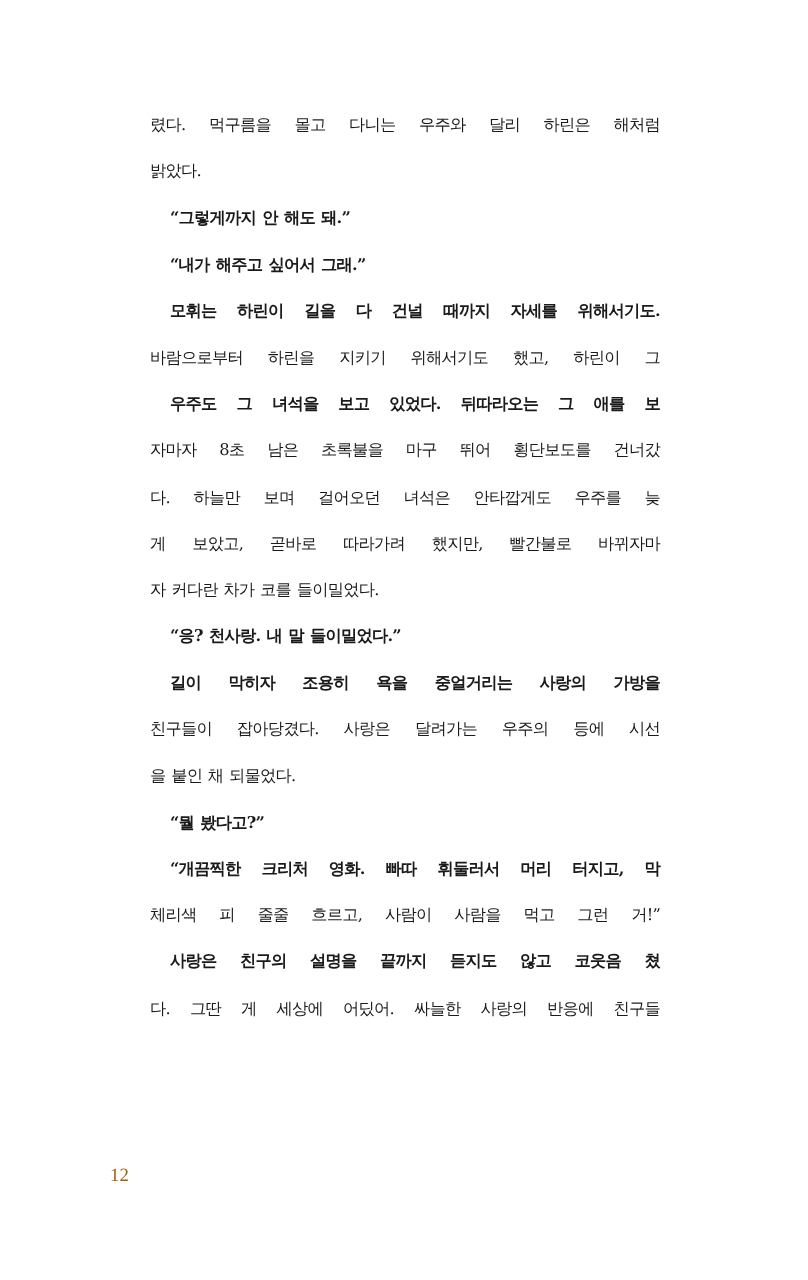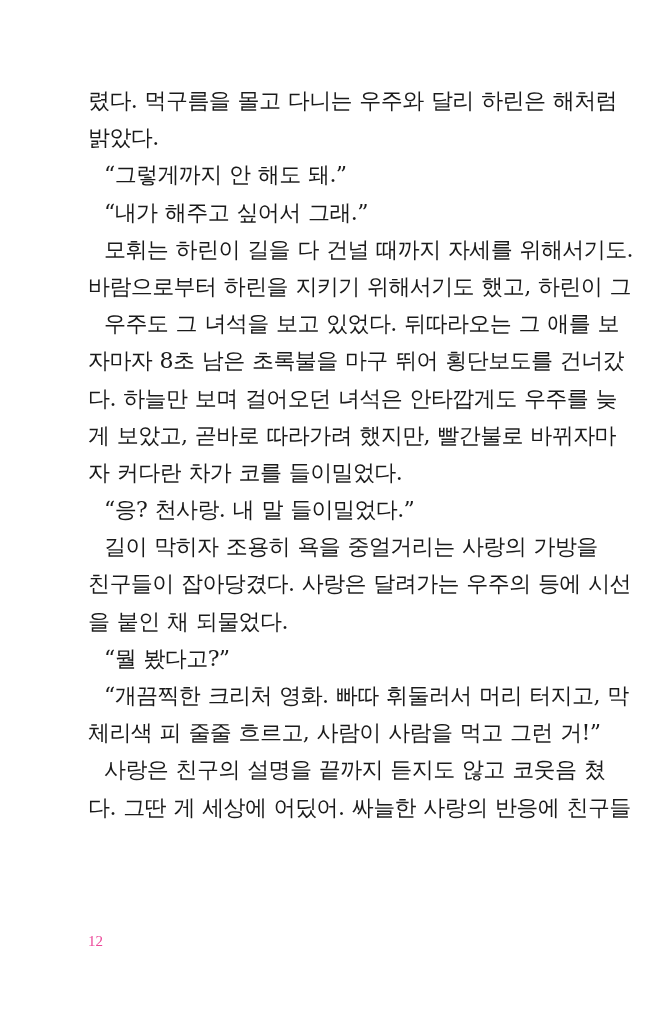--- a/index.html
+++ b/index.html
@@ -25,38 +25,40 @@
     }
     .text-block {
       position: absolute;
       left: 88px;
       top: 82px;
       width: 440px;
     }
     .line {
       height: 37.2px;
       line-height: 37.2px;
-      font-size: 22px;
+      font-size: 13px;
       white-space: nowrap;
       letter-spacing: -0.6px;
       word-spacing: 1px;
+      margin-left: 32px;
     }
     .line.indent {
       padding-left: 16px;
+      font-weight: bold;
     }
     .line.justify {
       text-align: justify;
       text-align-last: justify;
     }
     .page-number {
       position: absolute;
       left: 88px;
       top: 933px;
       font-size: 15px;
-      color: #ec4899;
+      color: #a16207;
       font-family: "Liberation Serif", serif;
     }
   </style>
 </head>
 <body>
 
 <div class="page">
   <div class="text-block">
     <div class="line justify">렸다. 먹구름을 몰고 다니는 우주와 달리 하린은 해처럼</div>
     <div class="line">밝았다.</div>

